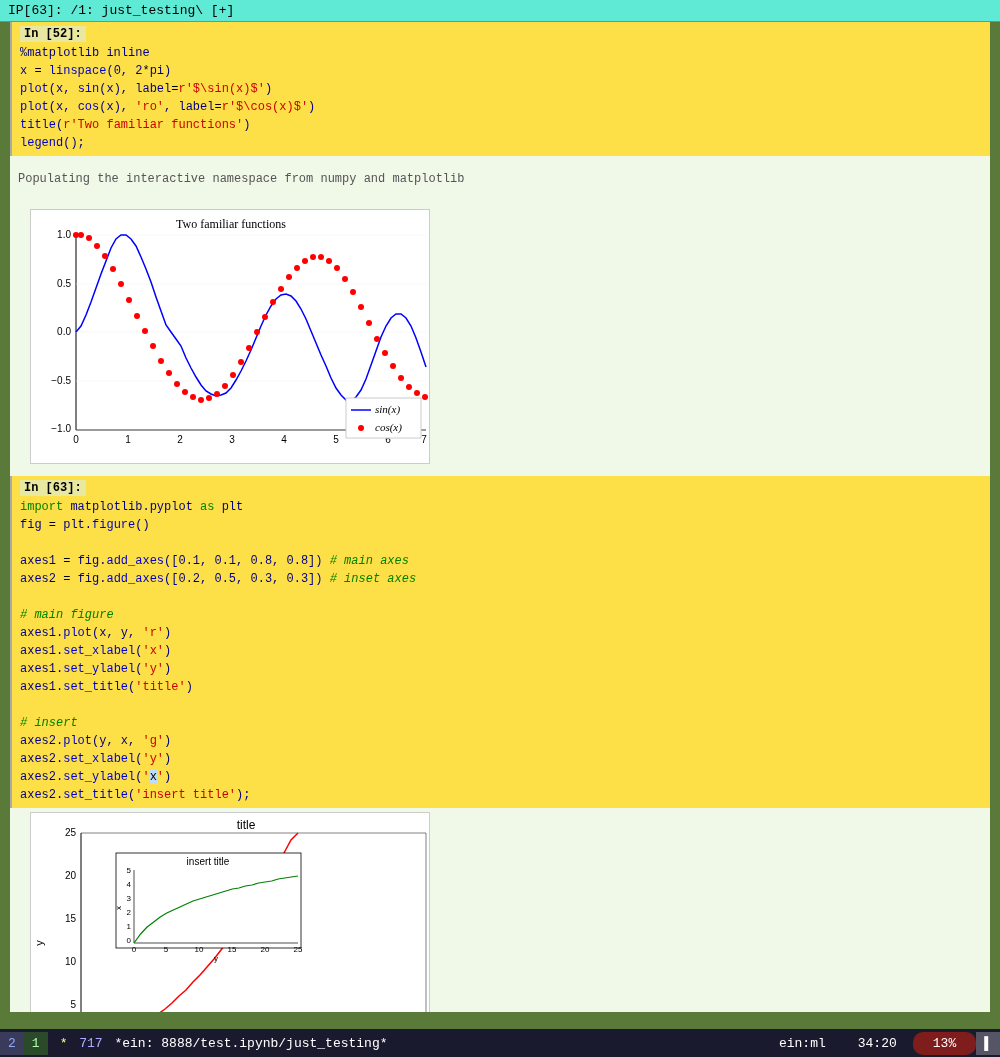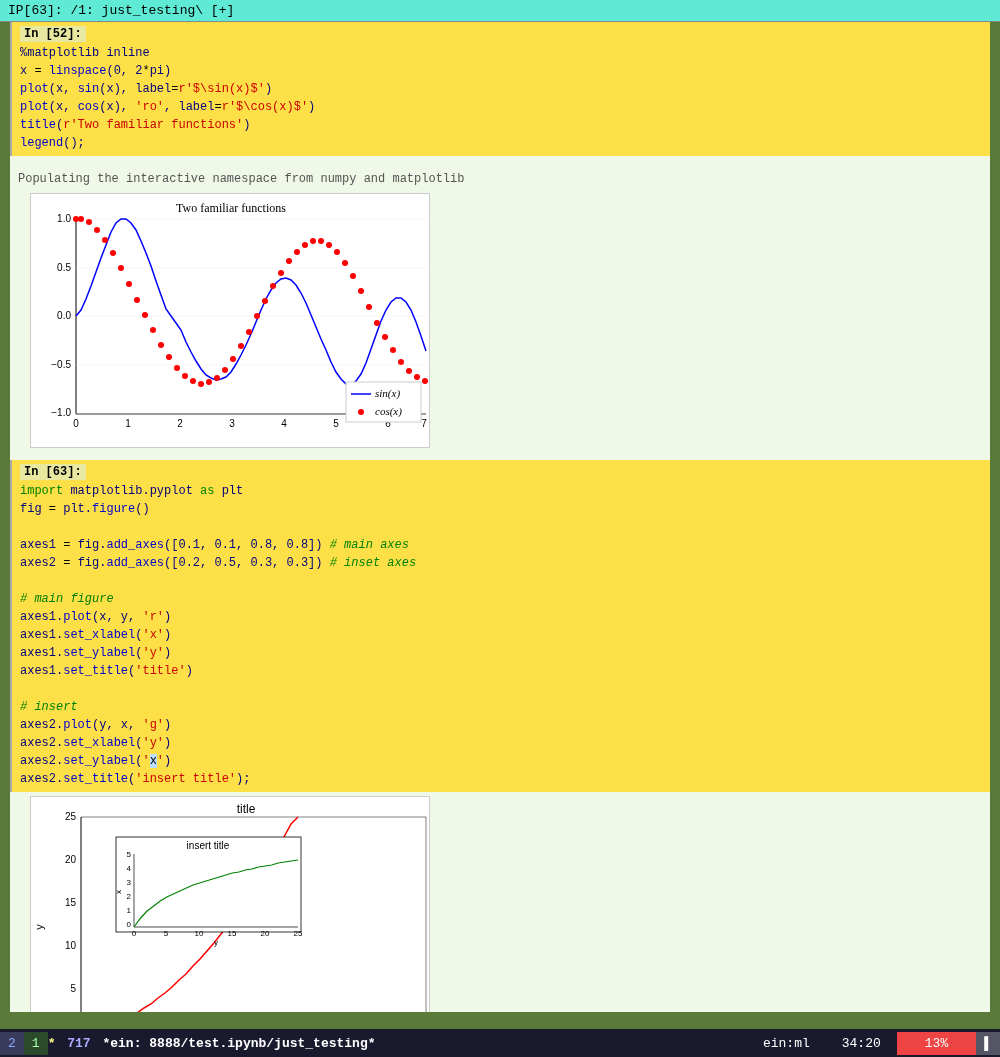--- a/index.html
+++ b/index.html
@@ -92,36 +92,36 @@
       font-size: 13px;
     }
     .status-cell-num2 {
       background: #2a4a2a;
       padding: 4px 8px;
       color: #afa;
       font-size: 13px;
     }
     .status-middle {
       flex: 1;
-      padding: 0 0;
+      padding: 0 12px;
       color: #ccc;
-      font-weight: bold;
     }
     .status-mode {
       padding: 4px 16px;
       color: #fff;
     }
     .status-cursor {
       padding: 4px 16px;
       color: #fff;
     }
     .status-pct {
-      padding: 4px 28px;
-      color: #fff;
-      background: #ef4444;
+      padding: 4px 20px;
+      color: #fff;
+      background: #7f1d1d;
+      border-radius: 10px;
     }
     .status-icon {
       padding: 4px 8px;
       background: #556;
       color: #fff;
     }
   </style>
 </head>
 <body>
 
@@ -138,21 +138,21 @@
 <span class="fn">plot</span>(<span class="var">x</span>, <span class="fn">sin</span>(<span class="var">x</span>), <span class="var">label</span><span class="op">=</span><span class="str">r'$\sin(x)$'</span>)
 <span class="fn">plot</span>(<span class="var">x</span>, <span class="fn">cos</span>(<span class="var">x</span>), <span class="str">'ro'</span>, <span class="var">label</span><span class="op">=</span><span class="str">r'$\cos(x)$'</span>)
 <span class="fn">title</span>(<span class="str">r'Two familiar functions'</span>)
 <span class="fn">legend</span>();</div>
   </div>
 
   <div class="cell-output">
     <span>Populating the interactive namespace from numpy and matplotlib</span>
   </div>
 
-  <div style="margin: 0 20px 8px 20px;">
+  <div style="margin: 16px 20px 8px 20px;">
     <svg width="400" height="255" style="background:white; border:1px solid #ccc;">
 
       <text x="200" y="18" text-anchor="middle" font-size="12" font-family="serif">Two familiar functions</text>
 
       <line x1="45" y1="25" x2="45" y2="220" stroke="black" stroke-width="1"></line>
       <line x1="45" y1="220" x2="395" y2="220" stroke="black" stroke-width="1"></line>
 
       <line x1="45" y1="25" x2="395" y2="25" stroke="#eee" stroke-width="0.5"></line>
 
       <line x1="45" y1="74" x2="395" y2="74" stroke="#eee" stroke-width="0.5"></line>

